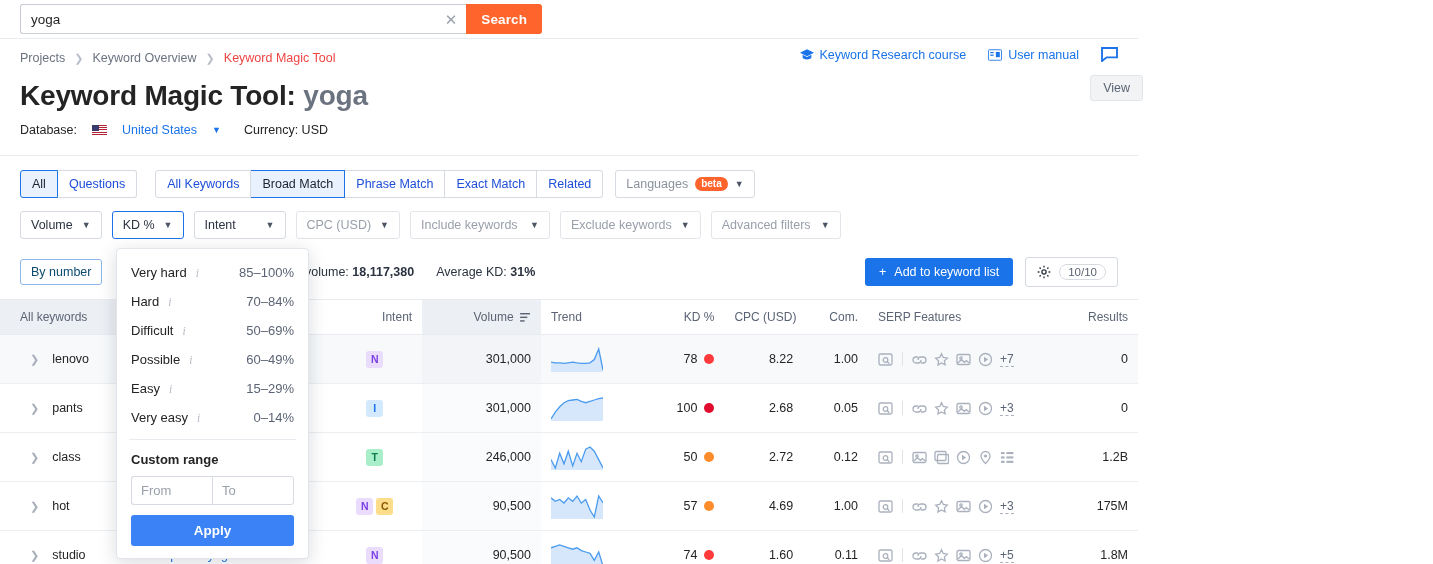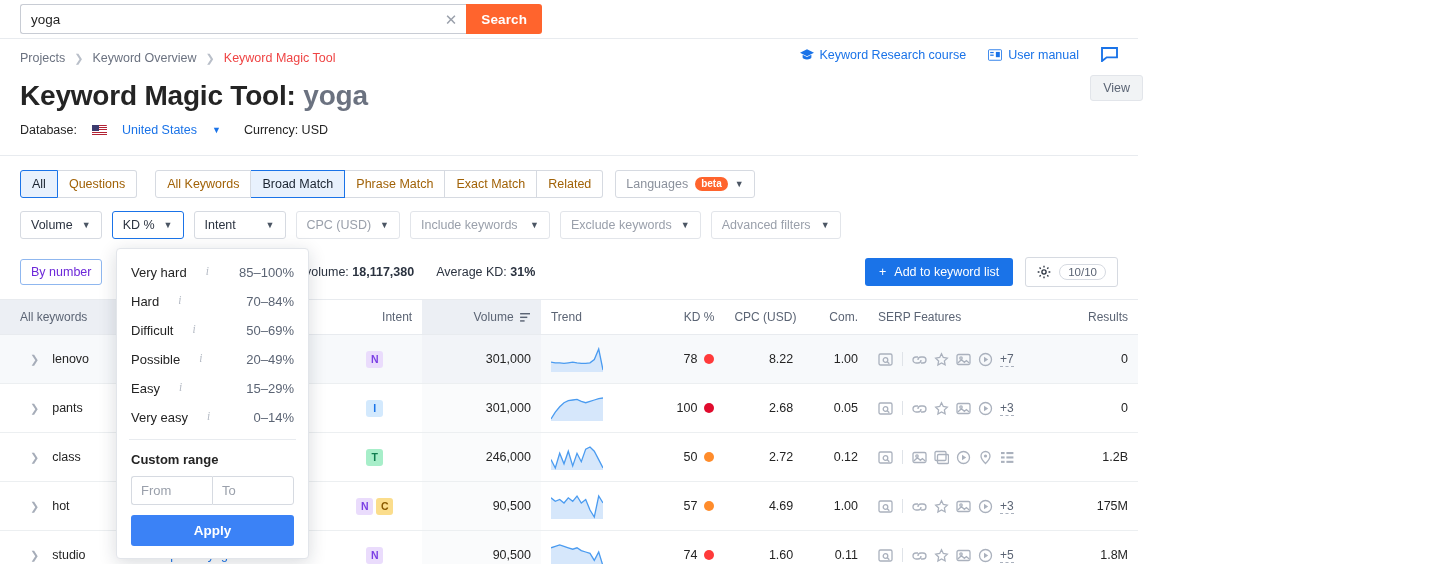--- a/index.html
+++ b/index.html
@@ -77,21 +77,21 @@
     background: #f1f3f5; border: 1px solid #e2e5ea; border-radius: 3px;
     padding: 5px 12px; font-size: 12.5px; color: #5b6474; cursor: pointer;
   }
 
   
   .divider2 { margin-top: 18px; height: 1px; background: #e8ebef; }
   .tabrow { padding: 14px 20px 0 20px; display: flex; align-items: center; gap: 0; }
   .seg { display: flex; }
   .seg .b {
     border: 1px solid #d6dae1; background: #fff; font-size: 12.5px;
-    padding: 6px 11px; cursor: pointer; color: #a16207; white-space: nowrap;
+    padding: 6px 11px; cursor: pointer; color: #1d4ed8; white-space: nowrap;
     font-family: "Liberation Sans", sans-serif;
   }
   .seg .b:first-child { border-radius: 3px 0 0 3px; }
   .seg .b:last-child { border-radius: 0 3px 3px 0; }
   .seg .b + .b { border-left: none; }
   .seg .b.active {
     background: #e8f1fd; border-color: #1a73e8; color: #1a2330; position: relative; z-index: 2;
   }
   .seg .b.active + .b { border-left: none; }
   .gap18 { width: 18px; }
@@ -116,21 +116,21 @@
   .fbtn.dark { color: #2b3340; border-color: #d6dae1; }
   .fbtn.open { border-color: #1a73e8; color: #2b3340; }
 
   
   .toolrow {
     margin-top: 16px; padding: 0 20px; height: 34px;
     display: flex; align-items: center; position: relative;
   }
   .bynum {
     border: 1px solid #8fb7ef; background: #fff; border-radius: 3px;
-    padding: 5px 10px; font-size: 12.5px; color: #6d28d9; cursor: pointer;
+    padding: 5px 10px; font-size: 12.5px; color: #0c4a6e; cursor: pointer;
   }
   .stats { display: flex; align-items: center; gap: 22px; font-size: 12.5px; margin-left: 18px; color: #2b3340; }
   .stats b { font-weight: 700; }
   .toolright { margin-left: auto; display: flex; align-items: center; gap: 12px; }
   .primary {
     background: #1a73e8; color: #fff; border: none; border-radius: 3px;
     padding: 7px 14px; font-size: 12.5px; cursor: pointer; display: flex;
     align-items: center; gap: 8px; font-family: "Liberation Sans", sans-serif;
   }
   .ghost {
@@ -189,21 +189,21 @@
   .dropdown {
     position: absolute; left: 116px; top: 248px; width: 193px;
     background: #fff; border: 1px solid #e2e5ea; border-radius: 4px;
     box-shadow: 0 4px 18px rgba(20,30,50,.16); z-index: 50;
     padding: 9px 0 12px;
   }
   .dd-item {
     display: flex; align-items: center; justify-content: space-between;
     padding: 7px 14px; font-size: 13px; color: #242424; cursor: pointer;
   }
-  .dd-left { display: flex; align-items: flex-start; gap: 19px; }
+  .dd-left { display: flex; align-items: center; gap: 9px; }
   .info-i { color: #b4bac4; font-style: italic; font-size: 11.5px; font-family: "Liberation Serif", serif; }
   .dd-range { color: #5b6474; font-size: 13px; }
   .dd-sep { height: 1px; background: #e8ebef; margin: 7px 12px 0; }
   .dd-custom { font-size: 13px; font-weight: 700; padding: 12px 14px 9px; }
   .range { display: flex; margin: 0 14px; }
   .range input {
     flex: 1; width: 50%; border: 1px solid #d6dae1; height: 29px;
     font-size: 13px; padding: 0 9px; color: #242424; outline: none;
     font-family: "Liberation Sans", sans-serif; background: #fff;
   }
@@ -677,21 +677,21 @@
             <span>Difficult</span>
             <span class="info-i">i</span>
           </span>
           <span class="dd-range">50–69%</span>
         </div>
         <div class="dd-item">
           <span class="dd-left">
             <span>Possible</span>
             <span class="info-i">i</span>
           </span>
-          <span class="dd-range">20–49%</span>
+          <span class="dd-range">60–49%</span>
         </div>
         <div class="dd-item">
           <span class="dd-left">
             <span>Easy</span>
             <span class="info-i">i</span>
           </span>
           <span class="dd-range">15–29%</span>
         </div>
         <div class="dd-item">
           <span class="dd-left">

